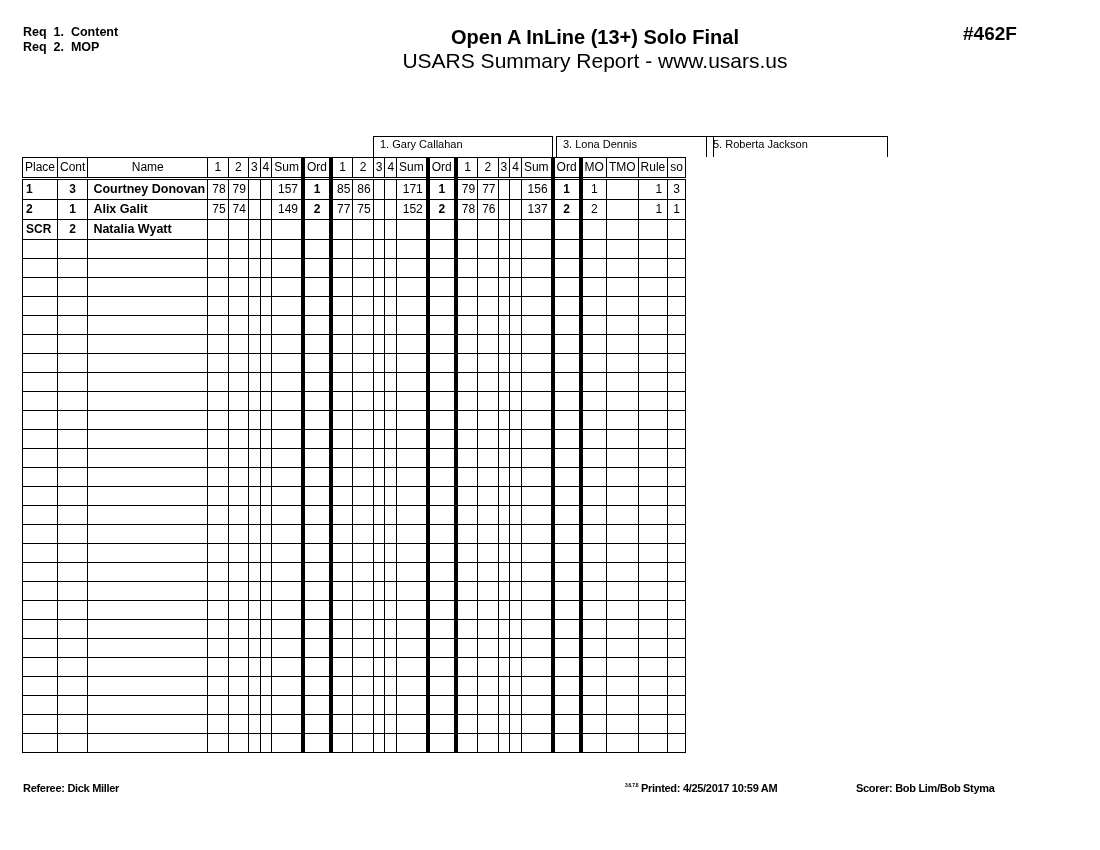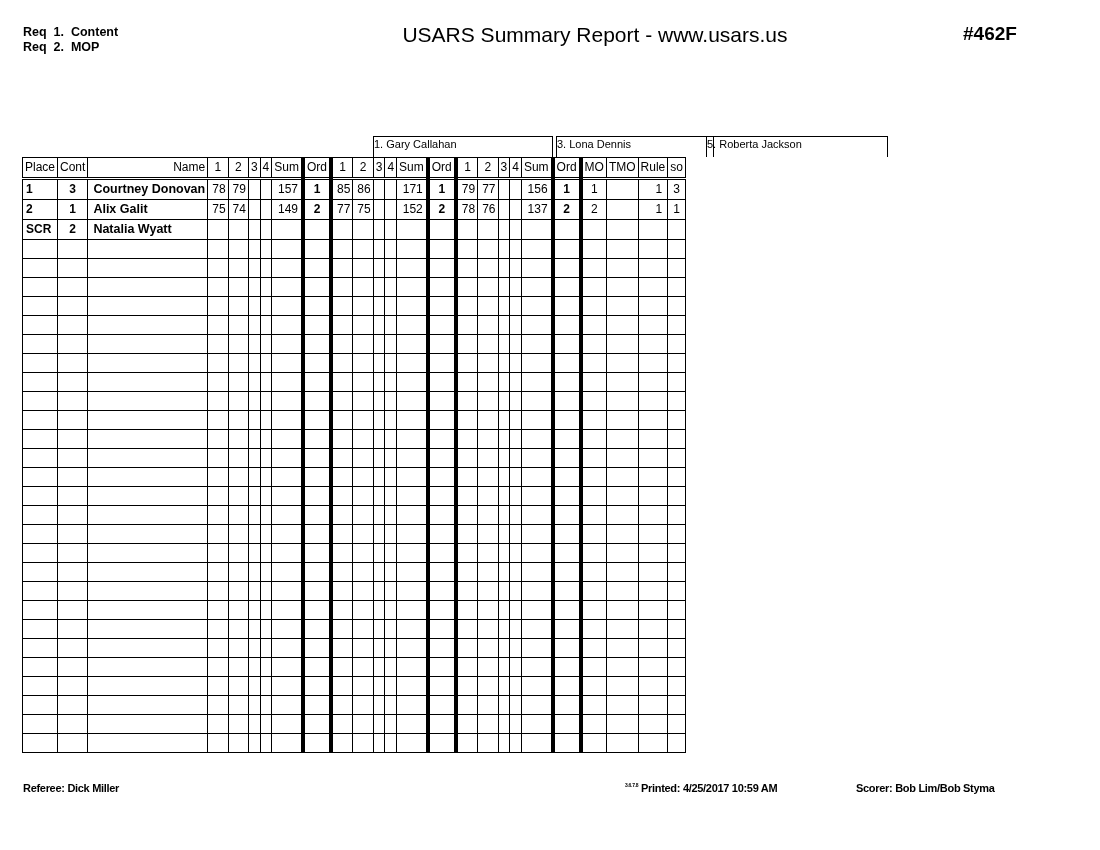--- a/index.html
+++ b/index.html
@@ -7,25 +7,25 @@
   .req { position:absolute; left:23px; top:25px; font-weight:bold; font-size:12.5px; line-height:15px; }
   .req div { white-space:pre; }
   .center-head { position:absolute; left:300px; width:590px; top:24px; text-align:center; }
   .t1 { font-weight:bold; font-size:18px; line-height:20px; letter-spacing:-0.3px; }
   .t2 { font-size:15.5px; line-height:18px; }
   .t3 { font-weight:bold; font-size:20px; line-height:26px; }
   .t4 { font-size:21px; line-height:22px; }
   .eventno { position:absolute; left:963px; top:23px; font-weight:bold; font-size:19px; }
 
   .grid { position:absolute; left:22px; top:136px; }
-  .judge-head { position:absolute; top:0; height:21px; border:1px solid #000; border-bottom:none; font-size:11px; line-height:14px; box-sizing:border-box; }
+  .judge-head { position:absolute; top:0; height:21px; border:1px solid #000; border-bottom:none; font-size:11px; line-height:14px; padding-left:6px; box-sizing:border-box; }
   table { border-collapse:collapse; position:absolute; left:0; top:21px; table-layout:fixed; }
   td, th { border:1px solid #000; height:19px; padding:0 2px; font-size:12px; line-height:19px; box-sizing:border-box; overflow:hidden; white-space:nowrap; font-weight:normal; }
   th { text-align:center; }
-  th.left { text-align:right;margin-top:20px; }
+  th.left { text-align:center;margin-top:20px; }
   tr.hdr th { border-bottom:3px double #000; height:21px; }
   td.num { text-align:center; padding-left:4px; }
   td.sum { text-align:right; padding-right:3px; }
   td.ord { text-align:center; font-weight:bold; }
   td.ctr { text-align:center; }
   td.rgt { text-align:right; padding-right:5px; }
   td.place { text-align:left; padding-left:3px; font-weight:bold; }
   td.cont { text-align:center; font-weight:bold; }
   td.name { text-align:left; padding-left:5px; font-weight:bold; font-size:12.5px; }
   .thickL { border-left:4px solid #000 !important; }
@@ -34,20 +34,21 @@
 </style>
 </head>
 <body>
 
 <div class="req">
   <div>Req  1.  Content</div>
   <div>Req  2.  MOP</div>
 </div>
 
 <div class="center-head">
+  <div class="t3">Open A InLine (13+) Solo Final</div>
   <div class="t4">USARS Summary Report - www.usars.us</div>
 </div>
 <div class="eventno">#462F</div>
 
 <div class="grid">
   <div class="judge-head" style="left:351px;width:180px;">1.  Gary Callahan</div>
   <div class="judge-head" style="left:534px;width:158px;">3.  Lona Dennis</div>
   <div class="judge-head" style="left:684px;width:182px;">5.  Roberta Jackson</div>
 
   <table id="results">

